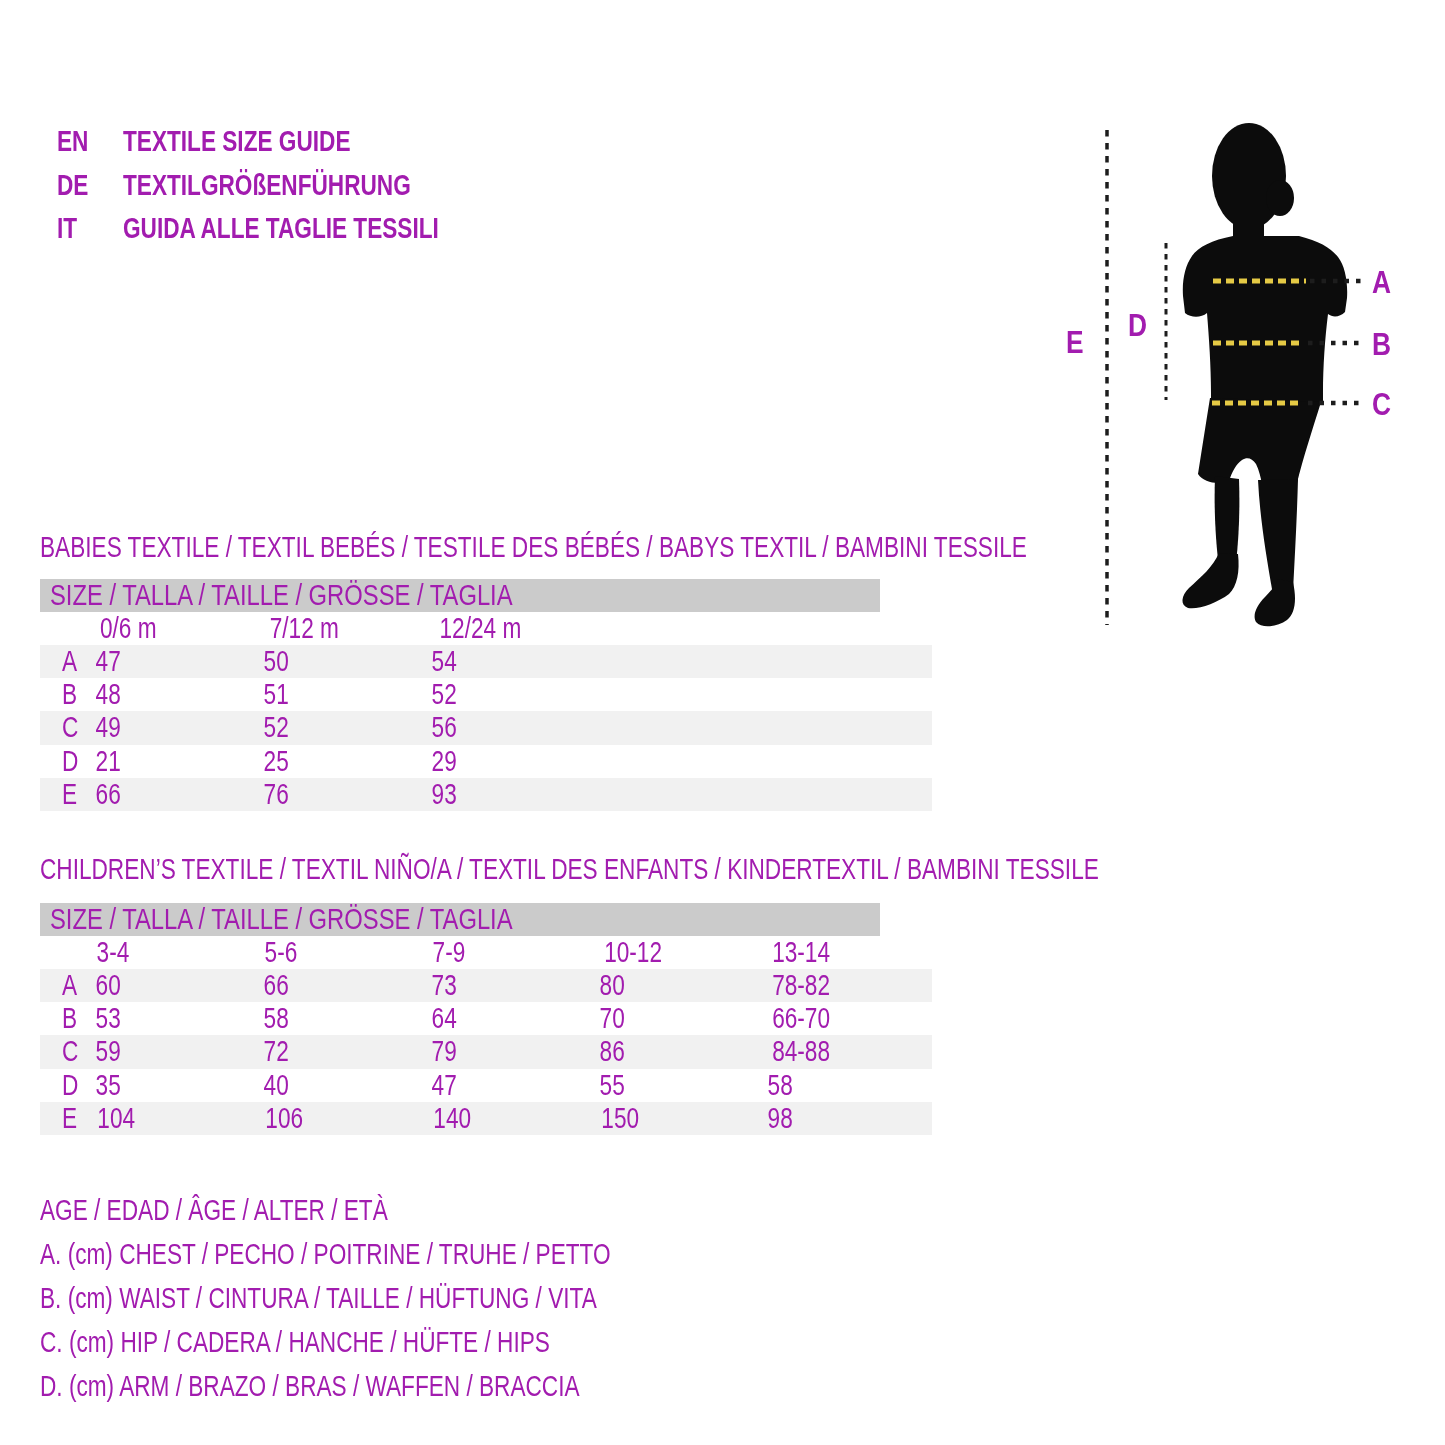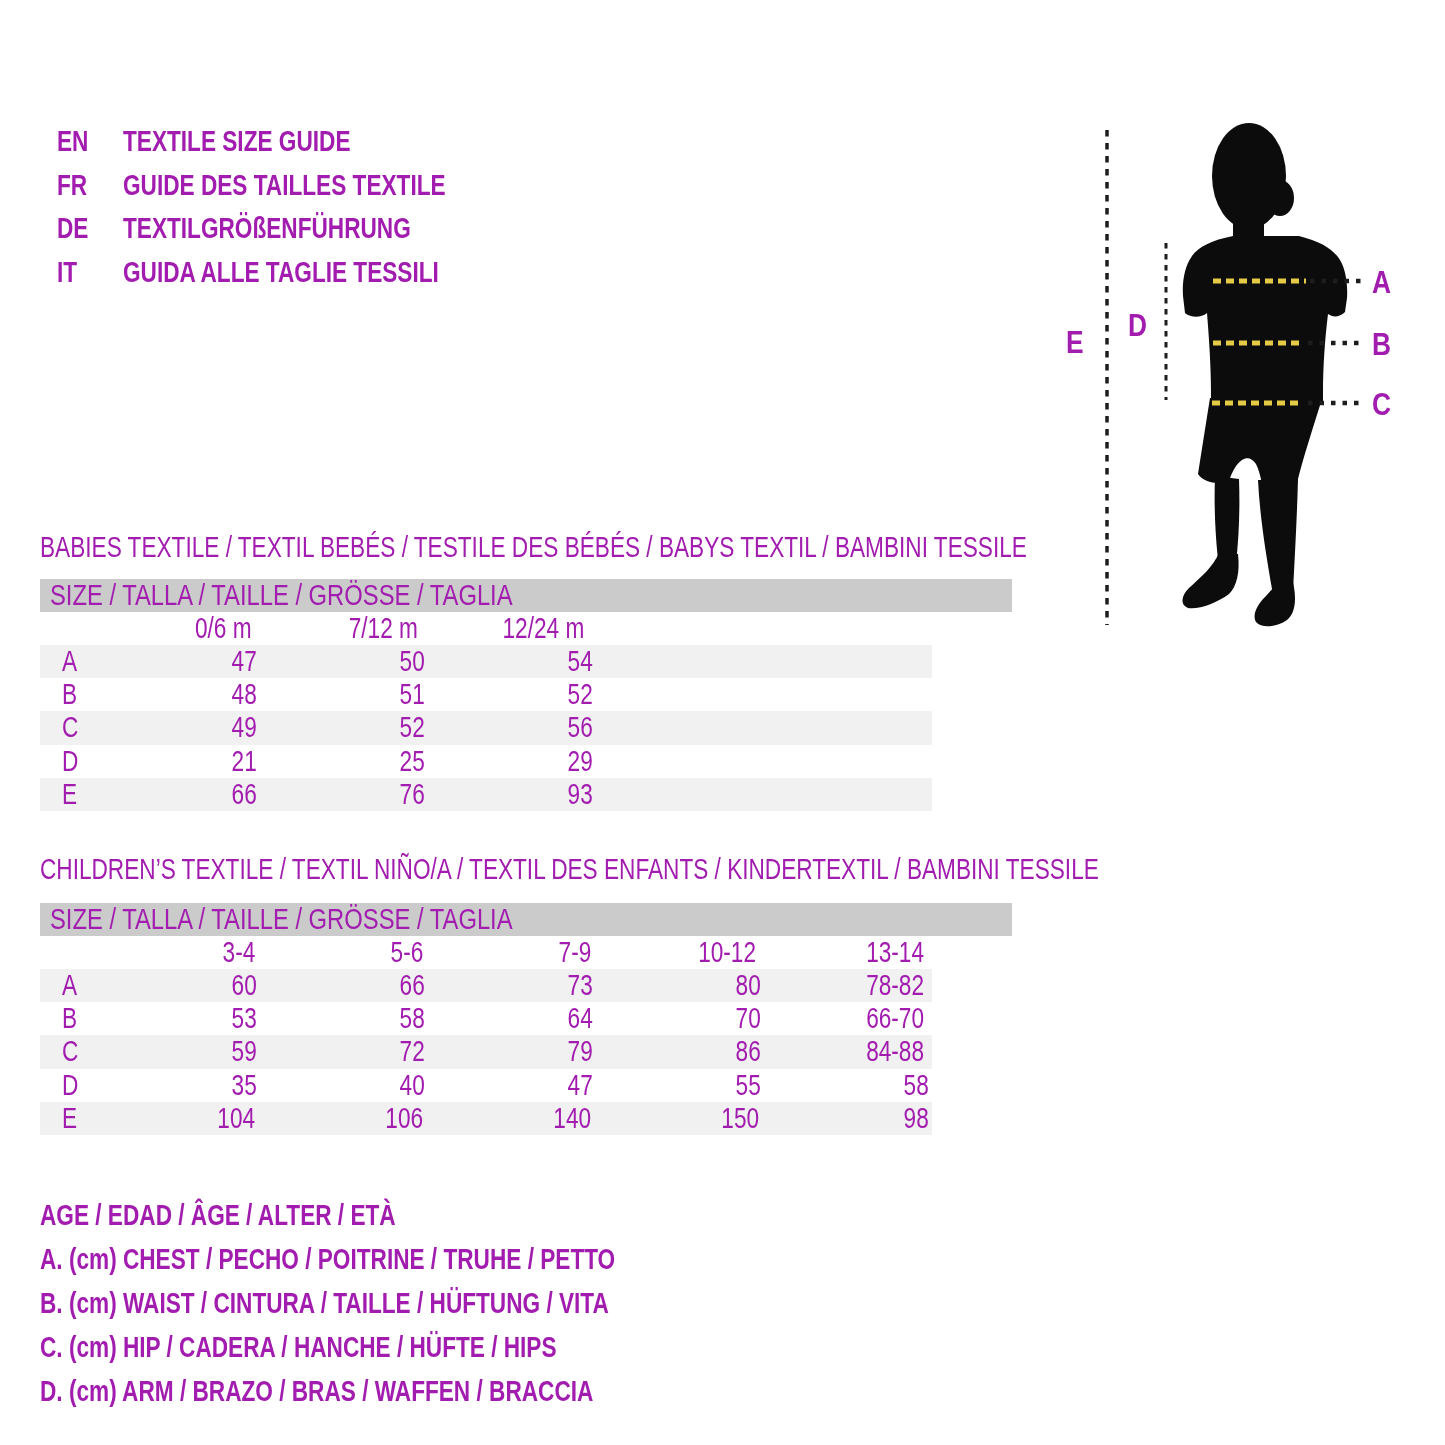--- a/index.html
+++ b/index.html
@@ -13,54 +13,50 @@
 
   
   .lang-block { position:absolute; left:57px; top:72px; }
   .lang-row { height:43.5px; display:flex; align-items:center; font-size:29px; font-weight:bold; }
   .lang-code { display:inline-block; width:66px; transform:scaleX(0.78); transform-origin:0 50%; }
 
   
   .tbl-title { position:absolute; left:40px; font-size:29px; font-weight:normal; line-height:30px; }
 
   
-  .size-bar { position:absolute; left:40px; width:972px; height:33px; background:#cbcbcb;
+  .size-bar { position:absolute; left:40px; width:840px; height:33px; background:#cbcbcb;
               display:flex; align-items:center; padding-left:10px; box-sizing:border-box;
               font-size:29px; font-weight:normal; }
 
   
   .trow { position:absolute; left:40px; width:892px; height:33.2px; display:flex; align-items:center;
           font-size:29px; font-weight:normal; }
   .trow.head { height:33px; }
   .trow.stripe { background:#f1f1f1; }
   .cell-lbl { width:52px; padding-left:22px; box-sizing:border-box; flex:0 0 auto; }
-  .cell-val { width:168px; flex:0 0 auto; text-align:right; }
+  .cell-val { width:168px; flex:0 0 auto; text-align:left; }
 
   
   .legend { position:absolute; left:40px; top:1140px; }
-  .legend-line { height:44px; display:flex; align-items:flex-end; font-size:29px; font-weight:bold; }
+  .legend-line { height:44px; display:flex; align-items:center; font-size:29px; font-weight:normal; }
 
   
   .fig-svg { position:absolute; left:1040px; top:60px; }
   .fig-label { position:absolute; font-size:31px; font-weight:bold; }
   .fig-label .cx-l { transform:scaleX(0.85); }
 </style>
 </head>
 <body>
 
 <div class="canvas">
 
   <div class="lang-block">
     <div class="lang-row">
       <span class="lang-code">EN</span>
       <span class="cx-l">TEXTILE SIZE GUIDE</span>
-    </div>
-    <div class="lang-row">
-      <span class="lang-code">FR</span>
-      <span class="cx-l">GUIDE DES TAILLES TEXTILE</span>
     </div>
     <div class="lang-row">
       <span class="lang-code">DE</span>
       <span class="cx-l">TEXTILGRÖßENFÜHRUNG</span>
     </div>
     <div class="lang-row">
       <span class="lang-code">IT</span>
       <span class="cx-l">GUIDA ALLE TAGLIE TESSILI</span>
     </div>
   </div>

